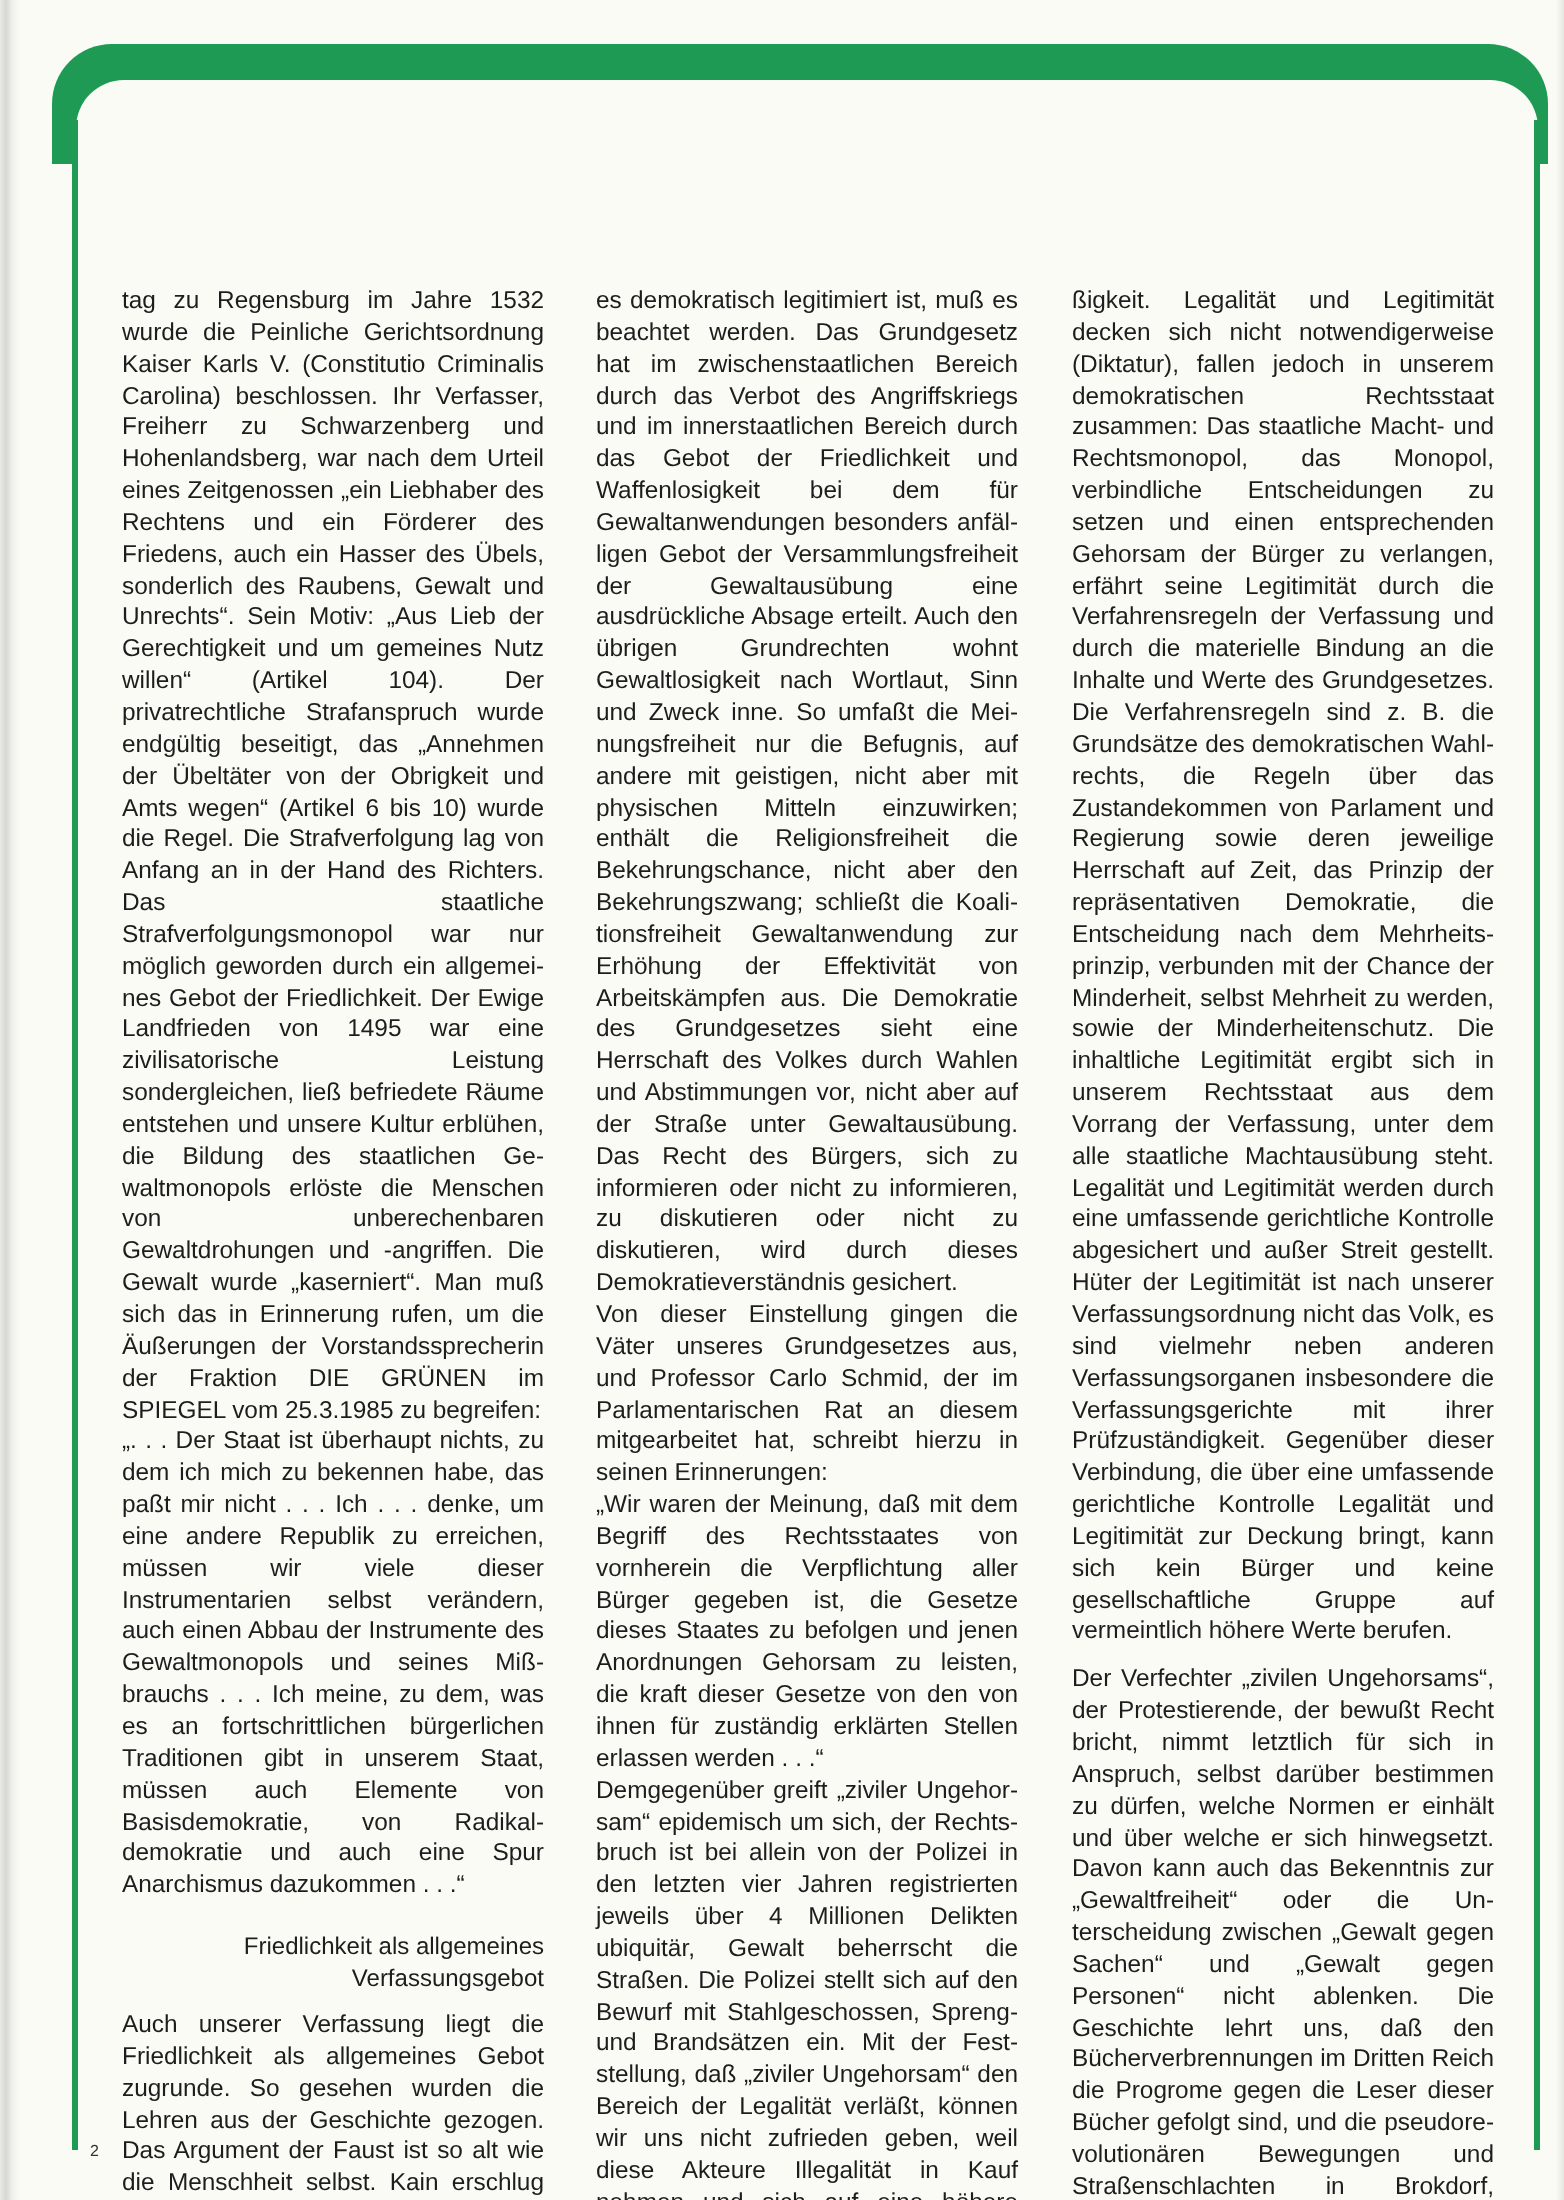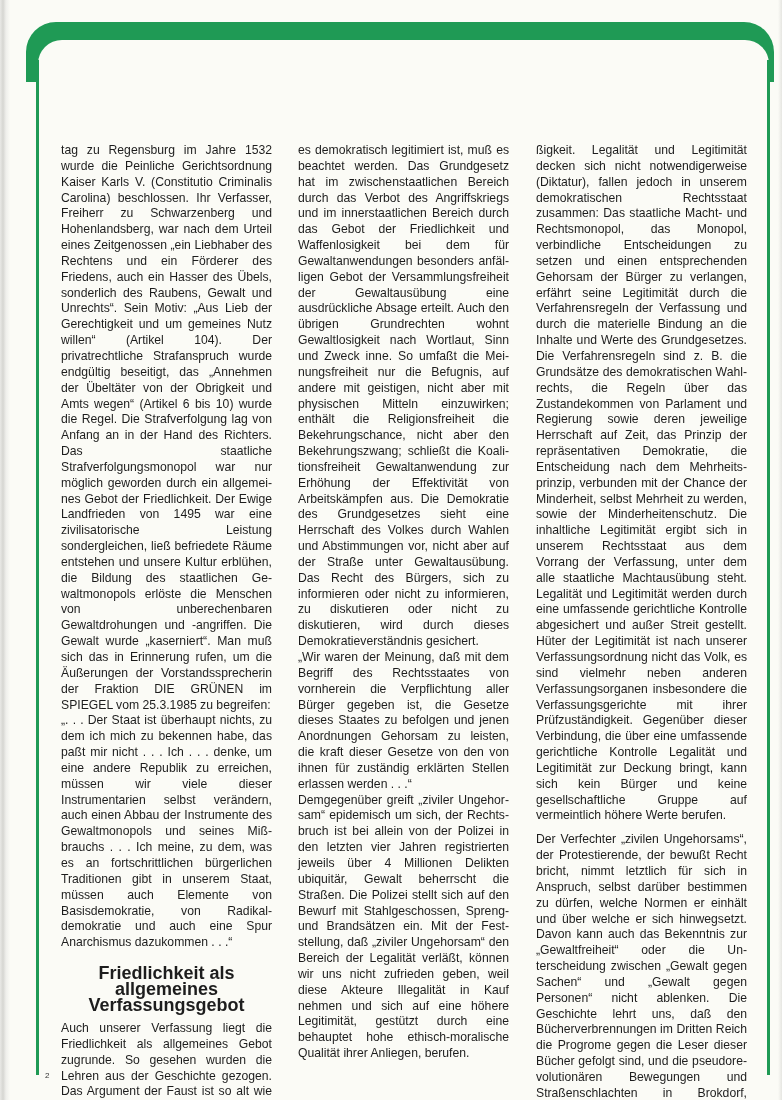--- a/index.html
+++ b/index.html
@@ -42,22 +42,22 @@
     position: absolute; top: 0;
     font-size: 12.2px; line-height: 15.85px;
     text-align: justify; hyphens: manual;
   }
   .col1 { left: 61px; width: 211px; }
   .col2 { left: 298px; width: 211px; }
   .col3 { left: 536px; width: 211px; }
   .col p { margin: 0; }
   .col p.gap { margin-top: 8px; }
   .col h2 {
-    font-size: 18px; line-height: 16px; font-weight: bold;
-    margin: 14px 0 8px 0; text-align: center;
+    font-size: 12px; line-height: 16px; font-weight: normal;
+    margin: 14px 0 8px 0; text-align: right;
   }
   .page-number {
     position: absolute; left: 45px; top: 1071px; font-size: 8px; color: #333;
   }
 </style>
 </head>
 <body>
 
 <div class="scan-edge"></div>
 <div class="scan-edge-right"></div>
@@ -70,20 +70,21 @@
 <div class="columns">
   <div class="col col1">
     <p>tag zu Regensburg im Jahre 1532 wurde die Peinliche Gerichtsordnung Kaiser Karls V. (Constitutio Criminalis Carolina) beschlossen. Ihr Verfasser, Freiherr zu Schwarzenberg und Hohenlandsberg, war nach dem Urteil eines Zeitgenossen „ein Liebhaber des Rechtens und ein Förderer des Friedens, auch ein Hasser des Übels, sonderlich des Raubens, Gewalt und Un­rechts“. Sein Motiv: „Aus Lieb der Gerech­tigkeit und um gemeines Nutz willen“ (Arti­kel 104). Der privatrechtliche Strafan­spruch wurde endgültig beseitigt, das „An­nehmen der Übeltäter von der Obrigkeit und Amts wegen“ (Artikel 6 bis 10) wurde die Regel. Die Strafverfolgung lag von An­fang an in der Hand des Richters. Das staatliche Strafverfolgungsmonopol war nur möglich geworden durch ein allgemei­nes Gebot der Friedlichkeit. Der Ewige Landfrieden von 1495 war eine zivilisatori­sche Leistung sondergleichen, ließ befrie­dete Räume entstehen und unsere Kultur erblühen, die Bildung des staatlichen Ge­waltmonopols erlöste die Menschen von unberechenbaren Gewaltdrohungen und -angriffen. Die Gewalt wurde „kaserniert“. Man muß sich das in Erinnerung rufen, um die Äußerungen der Vorstandssprecherin der Fraktion DIE GRÜNEN im SPIEGEL vom 25.3.1985 zu begreifen:</p>
     <p>„. . . Der Staat ist überhaupt nichts, zu dem ich mich zu bekennen habe, das paßt mir nicht . . . Ich . . . denke, um eine andere Republik zu erreichen, müssen wir viele dieser Instrumentarien selbst verändern, auch einen Abbau der Instrumente des Gewaltmonopols und seines Miß­brauchs . . . Ich meine, zu dem, was es an fortschrittlichen bürgerlichen Traditionen gibt in unserem Staat, müssen auch Ele­mente von Basisdemokratie, von Radikal­demokratie und auch eine Spur Anarchis­mus dazukommen . . .“</p>
     <h2>Friedlichkeit als allgemeines Verfassungsgebot</h2>
     <p>Auch unserer Verfassung liegt die Fried­lichkeit als allgemeines Gebot zugrunde. So gesehen wurden die Lehren aus der Geschichte gezogen. Das Argument der Faust ist so alt wie die Menschheit selbst. Kain erschlug Abel, die Athener machten nach einem erfolglosen Erpressungsver­such für Tributzahlungen zum Attischen Seebund die Insel Melos dem Erdboden gleich (Thukydides, 5. vorchristl. Jahrhun­dert), und schon der große deutsche Phi­losoph Kant hielt fest: Freiheit und Gesetz ohne staatliche Gewalt führen zur Anar­chie, Gewalt ohne Freiheit und Gesetz zur Barbarei. Unsere Verfassung stellt mit gu­tem Grund nicht nur Werte, Rechte und Pflichten in den Mittelpunkt, sondern auch zwingende Verfahren, wie diesen Geltung verschafft werden kann. Das Gesetz muß demokratisch legitimiert sein, aber wenn</p>
   </div>
 
   <div class="col col2">
     <p>es demokratisch legitimiert ist, muß es beachtet werden. Das Grundgesetz hat im zwischenstaatlichen Bereich durch das Verbot des Angriffskriegs und im inner­staatlichen Bereich durch das Gebot der Friedlichkeit und Waffenlosigkeit bei dem für Gewaltanwendungen besonders anfäl­ligen Gebot der Versammlungsfreiheit der Gewaltausübung eine ausdrückliche Ab­sage erteilt. Auch den übrigen Grundrech­ten wohnt Gewaltlosigkeit nach Wortlaut, Sinn und Zweck inne. So umfaßt die Mei­nungsfreiheit nur die Befugnis, auf andere mit geistigen, nicht aber mit physischen Mitteln einzuwirken; enthält die Religions­freiheit die Bekehrungschance, nicht aber den Bekehrungszwang; schließt die Koali­tionsfreiheit Gewaltanwendung zur Erhö­hung der Effektivität von Arbeitskämpfen aus. Die Demokratie des Grundgesetzes sieht eine Herrschaft des Volkes durch Wahlen und Abstimmungen vor, nicht aber auf der Straße unter Gewaltausübung. Das Recht des Bürgers, sich zu informieren oder nicht zu informieren, zu diskutieren oder nicht zu diskutieren, wird durch dieses Demokratieverständnis gesichert.</p>
+    <p>Von dieser Einstellung gingen die Väter unseres Grundgesetzes aus, und Profes­sor Carlo Schmid, der im Parlamentari­schen Rat an diesem mitgearbeitet hat, schreibt hierzu in seinen Erinnerungen:</p>
     <p>„Wir waren der Meinung, daß mit dem Begriff des Rechtsstaates von vornherein die Verpflichtung aller Bürger gegeben ist, die Gesetze dieses Staates zu befolgen und jenen Anordnungen Gehorsam zu lei­sten, die kraft dieser Gesetze von den von ihnen für zuständig erklärten Stellen erlas­sen werden . . .“</p>
     <p>Demgegenüber greift „ziviler Ungehor­sam“ epidemisch um sich, der Rechts­bruch ist bei allein von der Polizei in den letzten vier Jahren registrierten jeweils über 4 Millionen Delikten ubiquitär, Gewalt beherrscht die Straßen. Die Polizei stellt sich auf den Bewurf mit Stahlgeschossen, Spreng- und Brandsätzen ein. Mit der Fest­stellung, daß „ziviler Ungehorsam“ den Bereich der Legalität verläßt, können wir uns nicht zufrieden geben, weil diese Ak­teure Illegalität in Kauf nehmen und sich auf eine höhere Legitimität, gestützt durch eine behauptet hohe ethisch-moralische Qualität ihrer Anliegen, berufen.</p>
 
   </div>
 
   <div class="col col3">
     <p>ßigkeit. Legalität und Legitimität decken sich nicht notwendigerweise (Diktatur), fal­len jedoch in unserem demokratischen Rechtsstaat zusammen: Das staatliche Macht- und Rechtsmonopol, das Monopol, verbindliche Entscheidungen zu setzen und einen entsprechenden Gehorsam der Bürger zu verlangen, erfährt seine Legiti­mität durch die Verfahrensregeln der Ver­fassung und durch die materielle Bindung an die Inhalte und Werte des Grundgeset­zes. Die Verfahrensregeln sind z. B. die Grundsätze des demokratischen Wahl­rechts, die Regeln über das Zustandekom­men von Parlament und Regierung sowie deren jeweilige Herrschaft auf Zeit, das Prinzip der repräsentativen Demokratie, die Entscheidung nach dem Mehrheits­prinzip, verbunden mit der Chance der Minderheit, selbst Mehrheit zu werden, so­wie der Minderheitenschutz. Die inhaltliche Legitimität ergibt sich in unserem Rechts­staat aus dem Vorrang der Verfassung, unter dem alle staatliche Machtausübung steht. Legalität und Legitimität werden durch eine umfassende gerichtliche Kon­trolle abgesichert und außer Streit gestellt. Hüter der Legitimität ist nach unserer Ver­fassungsordnung nicht das Volk, es sind vielmehr neben anderen Verfassungsor­ganen insbesondere die Verfassungsge­richte mit ihrer Prüfzuständigkeit. Gegen­über dieser Verbindung, die über eine um­fassende gerichtliche Kontrolle Legalität und Legitimität zur Deckung bringt, kann sich kein Bürger und keine gesellschaftli­che Gruppe auf vermeintlich höhere Werte berufen.</p>
     <p class="gap">Der Verfechter „zivilen Ungehorsams“, der Protestierende, der bewußt Recht bricht, nimmt letztlich für sich in Anspruch, selbst darüber bestimmen zu dürfen, welche Nor­men er einhält und über welche er sich hinwegsetzt. Davon kann auch das Be­kenntnis zur „Gewaltfreiheit“ oder die Un­terscheidung zwischen „Gewalt gegen Sa­chen“ und „Gewalt gegen Personen“ nicht ablenken. Die Geschichte lehrt uns, daß den Bücherverbrennungen im Dritten Reich die Progrome gegen die Leser die­ser Bücher gefolgt sind, und die pseudore­volutionären Bewegungen und Straßen­schlachten in Brokdorf, Frankfurt oder Kre­feld haben ebenfalls sehr bald Blutopfer gefordert. Wir glauben nicht mehr an die Gewaltfreiheit der „Gewaltfreien“. Andere wollen uns weismachen, sie beantworte­ten lediglich alle möglichen Formen von Gewalt, die auf sie ausgeübt werde. Ein soziologischer Gewaltbegriff, der wie ein Chamäleon die Farbe seiner Umwelt an­nimmt, soll ihre eigene Zerstörungswut le­gitimieren. Die politische Sprache festigt politische Anschauungen, Sprache wird in semantischen Zirkeln ideologisch besetzt. Auf diese Weise kann man überall und beliebig „strukturelle“, „politische“, „tech­</p>
   </div>
 </div>

